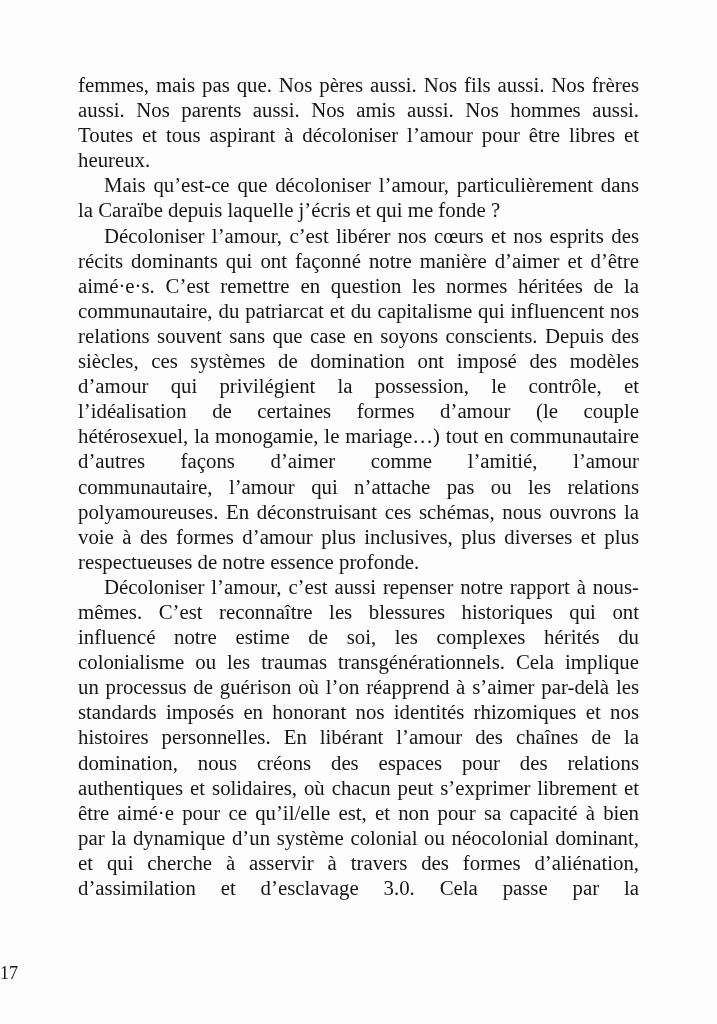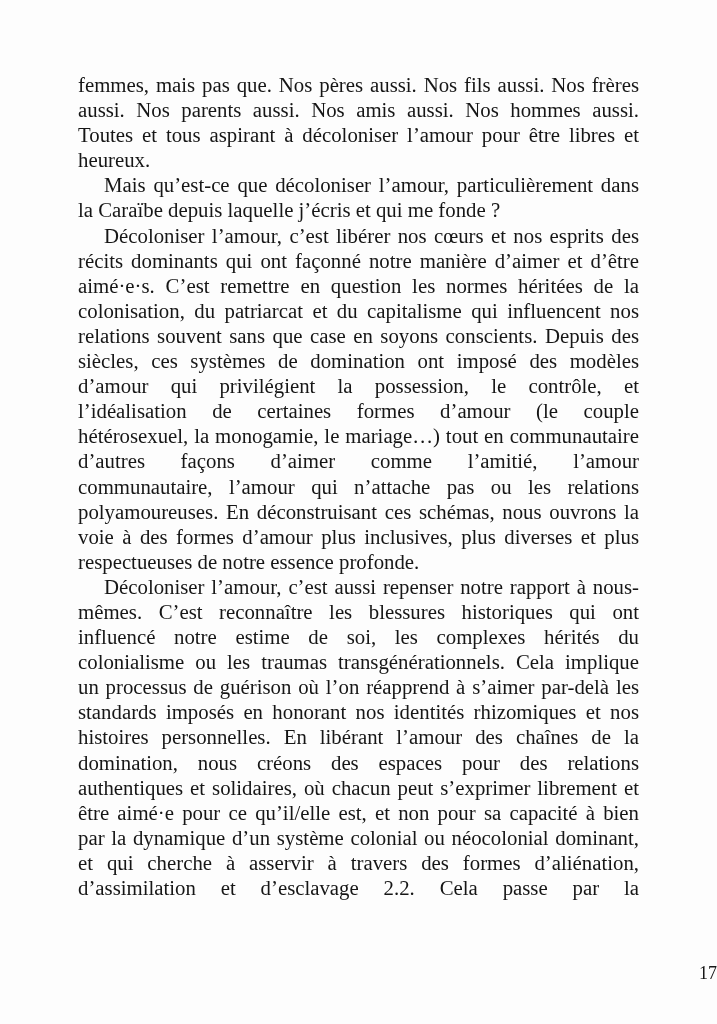--- a/index.html
+++ b/index.html
@@ -39,21 +39,21 @@
     text-align-last: left;
   }
   .line.indent {
     text-indent: 26px;
   }
   .page-number {
     position: absolute;
     top: 962px;
     left: 0;
     width: 717px;
-    text-align: right;
+    text-align: left;
     font-size: 18px;
     line-height: 22px;
   }
 </style>
 </head>
 <body style="background: rgb(253, 253, 253); color: rgb(22, 22, 22);">
 
 <div class="page">
   <div class="text-block" id="text-block">
       <div class="paragraph">
@@ -63,21 +63,21 @@
         <div class="line flush">heureux.</div>
       </div>
       <div class="paragraph">
         <div class="line indent">Mais qu’est-ce que décoloniser l’amour, particulièrement dans</div>
         <div class="line flush">la Caraïbe depuis laquelle j’écris et qui me fonde ?</div>
       </div>
       <div class="paragraph">
         <div class="line indent">Décoloniser l’amour, c’est libérer nos cœurs et nos esprits des</div>
         <div class="line">récits dominants qui ont façonné notre manière d’aimer et d’être</div>
         <div class="line">aimé·e·s. C’est remettre en question les normes héritées de la</div>
-        <div class="line">colonisation, du patriarcat et du capitalisme qui influencent nos</div>
+        <div class="line">communautaire, du patriarcat et du capitalisme qui influencent nos</div>
         <div class="line">relations souvent sans que case en soyons conscients. Depuis des</div>
         <div class="line">siècles, ces systèmes de domination ont imposé des modèles</div>
         <div class="line">d’amour qui privilégient la possession, le contrôle, et</div>
         <div class="line">l’idéalisation de certaines formes d’amour (le couple</div>
         <div class="line">hétérosexuel, la monogamie, le mariage…) tout en communautaire</div>
         <div class="line">d’autres façons d’aimer comme l’amitié, l’amour</div>
         <div class="line">communautaire, l’amour qui n’attache pas ou les relations</div>
         <div class="line">polyamoureuses. En déconstruisant ces schémas, nous ouvrons la</div>
         <div class="line">voie à des formes d’amour plus inclusives, plus diverses et plus</div>
         <div class="line flush">respectueuses de notre essence profonde.</div>
@@ -88,17 +88,17 @@
         <div class="line">influencé notre estime de soi, les complexes hérités du</div>
         <div class="line">colonialisme ou les traumas transgénérationnels. Cela implique</div>
         <div class="line">un processus de guérison où l’on réapprend à s’aimer par-delà les</div>
         <div class="line">standards imposés en honorant nos identités rhizomiques et nos</div>
         <div class="line">histoires personnelles. En libérant l’amour des chaînes de la</div>
         <div class="line">domination, nous créons des espaces pour des relations</div>
         <div class="line">authentiques et solidaires, où chacun peut s’exprimer librement et</div>
         <div class="line">être aimé·e pour ce qu’il/elle est, et non pour sa capacité à bien</div>
         <div class="line">par la dynamique d’un système colonial ou néocolonial dominant,</div>
         <div class="line">et qui cherche à asservir à travers des formes d’aliénation,</div>
-        <div class="line">d’assimilation et d’esclavage 2.2. Cela passe par la</div>
+        <div class="line">d’assimilation et d’esclavage 3.0. Cela passe par la</div>
       </div>
     </div>
   <div class="page-number">17</div>
 </div>
 
 </body></html>

